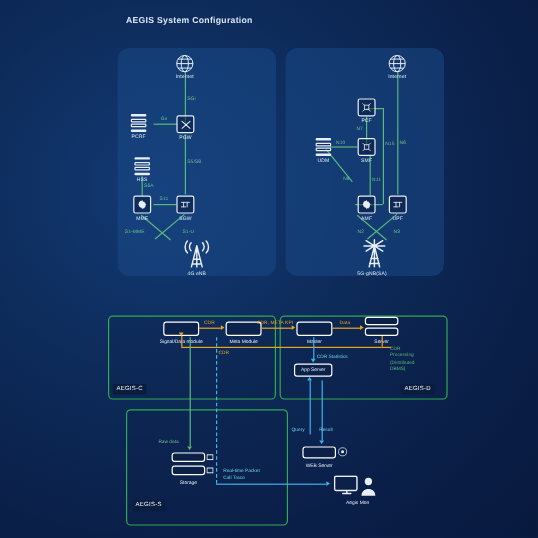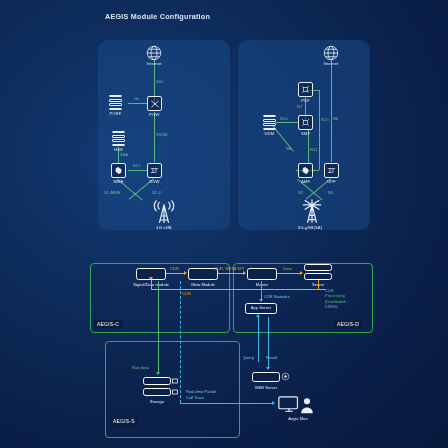--- a/index.html
+++ b/index.html
@@ -87,21 +87,21 @@
   .ar-d-g{border-left:2.2px solid transparent;border-right:2.2px solid transparent;border-top:3.4px solid #59b87e;}
   .ar-r-b{border-top:2.2px solid transparent;border-bottom:2.2px solid transparent;border-left:3.4px solid #3fb4e8;}
   .ar-u-b{border-left:2.2px solid transparent;border-right:2.2px solid transparent;border-bottom:3.4px solid #3fb4e8;}
 </style>
 </head>
 <body>
 
 <div id="root">
   <div class="bg-deep"></div>
 
-  <div class="title">AEGIS Module Configuration</div>
+  <div class="title">AEGIS System Configuration</div>
 
   <div class="shelf" style="left:98px;top:40px;width:132px;height:190px;"></div>
   <div class="shelf" style="left:238px;top:40px;width:132px;height:190px;"></div>
 
   <div class="link v" style="left:154px;top:60px;height:44px;"></div>
   <div class="link h" style="left:128px;top:103px;width:20px;"></div>
   <div class="link v" style="left:154px;top:112px;height:50px;"></div>
   <div class="link v" style="left:118px;top:147px;height:17px;"></div>
   <div class="link h" style="left:128px;top:170px;width:19px;"></div>
   <div class="diag" style="left:118px;top:179px;width:32px;transform:rotate(40deg);"></div>

